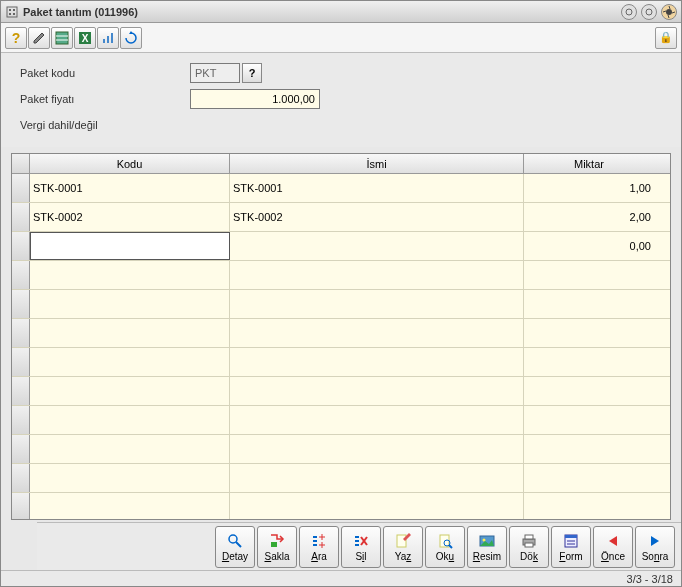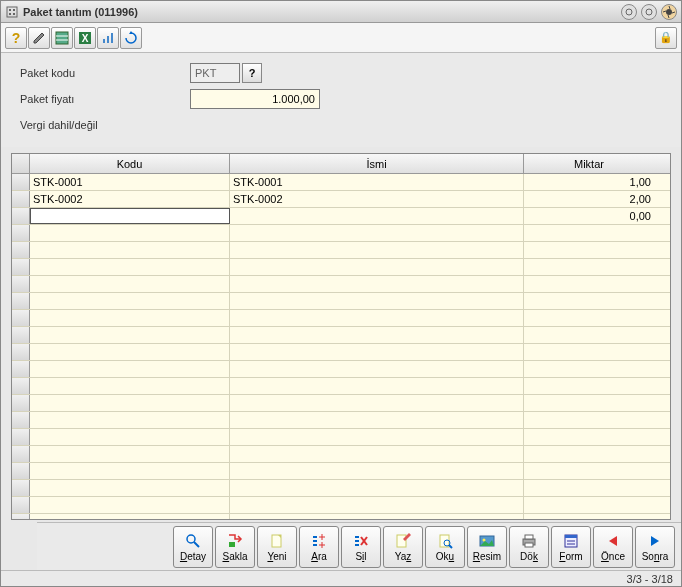--- a/index.html
+++ b/index.html
@@ -27,21 +27,21 @@
   .form-select { width: 130px; height: 20px; border: 1px solid #7a7a7a; background: #fffce8; display: flex; align-items: center; padding: 0 2px 0 4px; }
   .form-select-text { flex: 1; }
   .dropdown-btn { width: 16px; height: 16px; border: 1px solid #888; background: linear-gradient(to bottom,#fff,#ddd); display:flex; align-items:center; justify-content:center; cursor:pointer; }
   .lookup-btn { width: 20px; height: 20px; border: 1px solid #888; background: linear-gradient(to bottom,#fff,#ddd); display:flex; align-items:center; justify-content:center; cursor:pointer; margin-left: 2px; font-weight:bold; }
   
   .grid-container { flex: 1; margin: 6px 10px 2px 10px; border: 1px solid #888; background: #fff; display: flex; flex-direction: column; overflow: hidden; }
   .grid-header { display: flex; height: 20px; background: linear-gradient(to bottom,#f8f8f8,#e0e0e0); border-bottom: 1px solid #999; }
   .grid-hcell { border-right: 1px solid #999; display: flex; align-items: center; justify-content: center; font-weight: normal; }
   .grid-hcell.selector { width: 18px; background: linear-gradient(to bottom,#f0f0f0,#d8d8d8); }
   .grid-body { flex: 1; overflow: hidden; background: #fffce8; }
-  .grid-row { display: flex; height: 17px; border-bottom: 1px solid #d6d3bb; }
+  .grid-row { display: flex; height: 29px; border-bottom: 1px solid #d6d3bb; }
   .grid-row-selector { width: 18px; background: linear-gradient(to bottom,#f0f0f0,#d8d8d8); border-right: 1px solid #999; }
   .grid-cell { border-right: 1px solid #d6d3bb; padding: 1px 3px; display: flex; align-items: center; overflow: hidden; }
   .grid-cell.num { justify-content: flex-end; }
   .grid-cell.editing { background: #fff; border: 1px solid #555; }
   .col-kodu { width: 200px; }
   .col-ismi { width: 294px; }
   .col-miktar { width: 130px; }
   
   .bottom-toolbar { height: 48px; background: #eaeaea; border-top: 1px solid #bbb; display: flex; align-items: center; justify-content: flex-end; padding: 2px 6px; gap: 2px; margin-left: 36px; }
   .action-btn { width: 40px; height: 42px; border: 1px solid #888; background: linear-gradient(to bottom,#fdfdfd,#e4e4e4); border-radius: 3px; display: flex; flex-direction: column; align-items: center; justify-content: center; cursor: pointer; gap: 1px; }
@@ -300,29 +300,20 @@
             <path d="M2 2 L8 2 L8 6 L14 6" fill="none" stroke="#d33" stroke-width="1.5"></path>
             <path d="M11 3 L14 6 L11 9" fill="none" stroke="#d33" stroke-width="1.5"></path>
             <rect x="2" y="9" width="6" height="5" fill="#3a3"></rect>
           </svg>
         </span>
       <span class="action-label"><u>S</u><span>akla</span></span>
     </div>
     <div class="action-btn">
       <span class="action-icon">
           <svg width="16" height="16" viewBox="0 0 16 16">
-            <rect x="3" y="2" width="9" height="12" fill="#ffe" stroke="#cc6"></rect>
-            <path d="M12 2 L12 5 L9 2 Z" fill="#cc6"></path>
-          </svg>
-        </span>
-      <span class="action-label"><u>Y</u><span>eni</span></span>
-    </div>
-    <div class="action-btn">
-      <span class="action-icon">
-          <svg width="16" height="16" viewBox="0 0 16 16">
             <line x1="2" y1="4" x2="6" y2="4" stroke="#06c" stroke-width="2"></line>
             <line x1="2" y1="8" x2="6" y2="8" stroke="#06c" stroke-width="2"></line>
             <line x1="2" y1="12" x2="6" y2="12" stroke="#06c" stroke-width="2"></line>
             <path d="M8 4 L14 4 M8 12 L14 12" stroke="#d33"></path>
             <path d="M11 1 L11 7 M11 9 L11 15" stroke="#d33"></path>
           </svg>
         </span>
       <span class="action-label"><u>A</u><span>ra</span></span>
     </div>
     <div class="action-btn">

